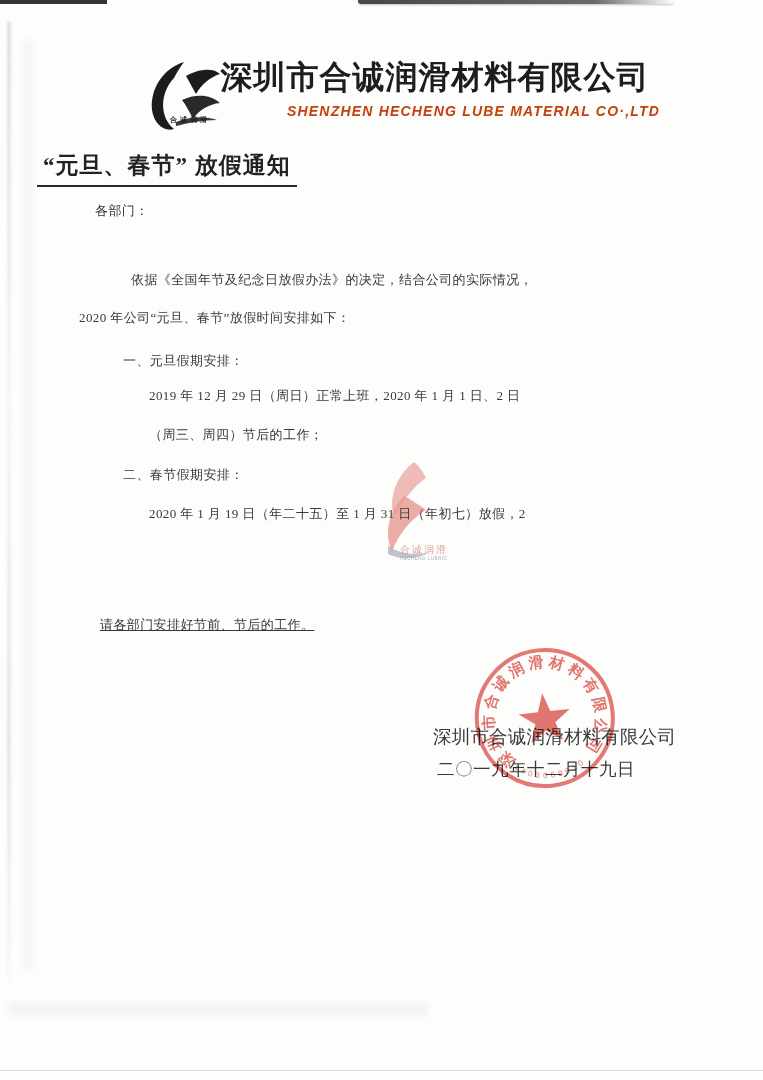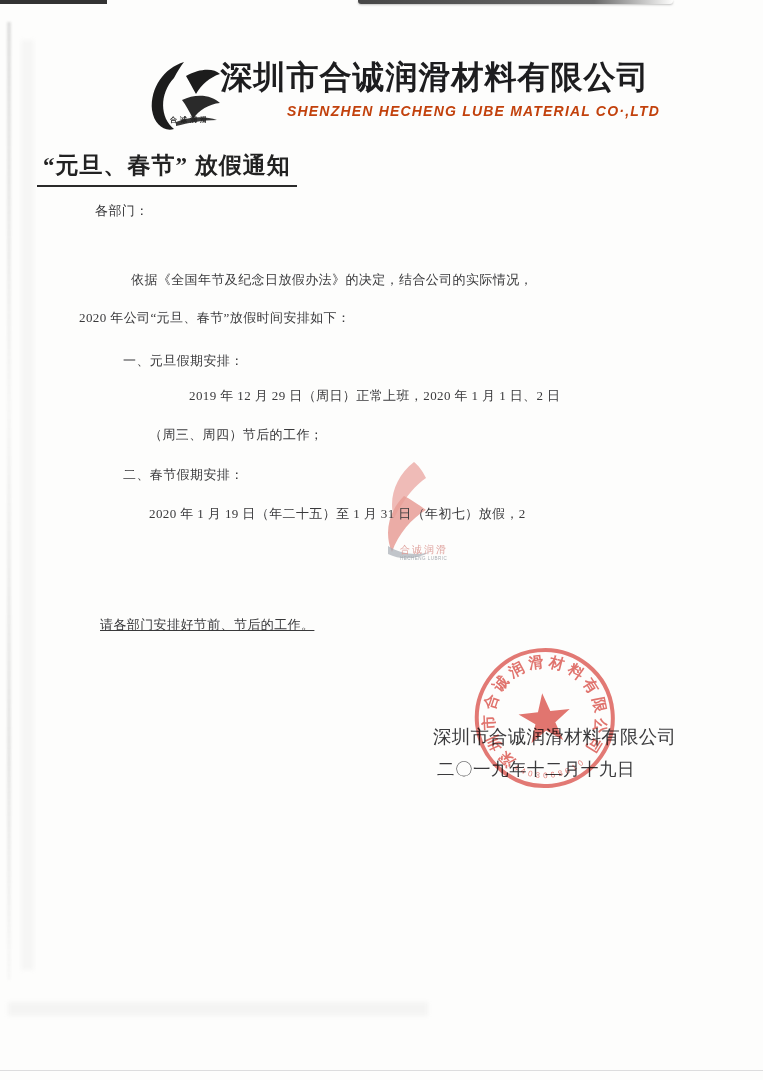--- a/index.html
+++ b/index.html
@@ -33,21 +33,21 @@
   .doc-title{position:absolute;left:37px;top:150px;width:726px;}
   .doc-title span{display:inline-block;font-size:23px;font-weight:bold;letter-spacing:1px;
               color:#222;border-bottom:2px solid #2a2a2a;padding:0 6px 4px;}
 
   
   .line{position:absolute;font-size:13px;letter-spacing:.4px;white-space:nowrap;z-index:1;}
   .l-salutation{left:95px; top:202px;}
   .l-p1a{left:131px;top:271px;}
   .l-p1b{left:79px; top:309px;}
   .l-i1 {left:123px;top:352px;}
-  .l-i1a{left:149px;top:387px;margin-left:40px;}
+  .l-i1a{left:149px;top:387px;}
   .l-i1b{left:149px;top:426px;}
   .l-i2 {left:123px;top:466px;}
   .l-i2a{left:149px;top:505px;}
   .l-i2b{left:149px;top:544px;}
   .l-close{left:100px;top:616px;text-decoration:underline;}
 
   
   .watermark{position:absolute;left:362px;top:462px;width:85px;height:100px;z-index:0;}
 
   

